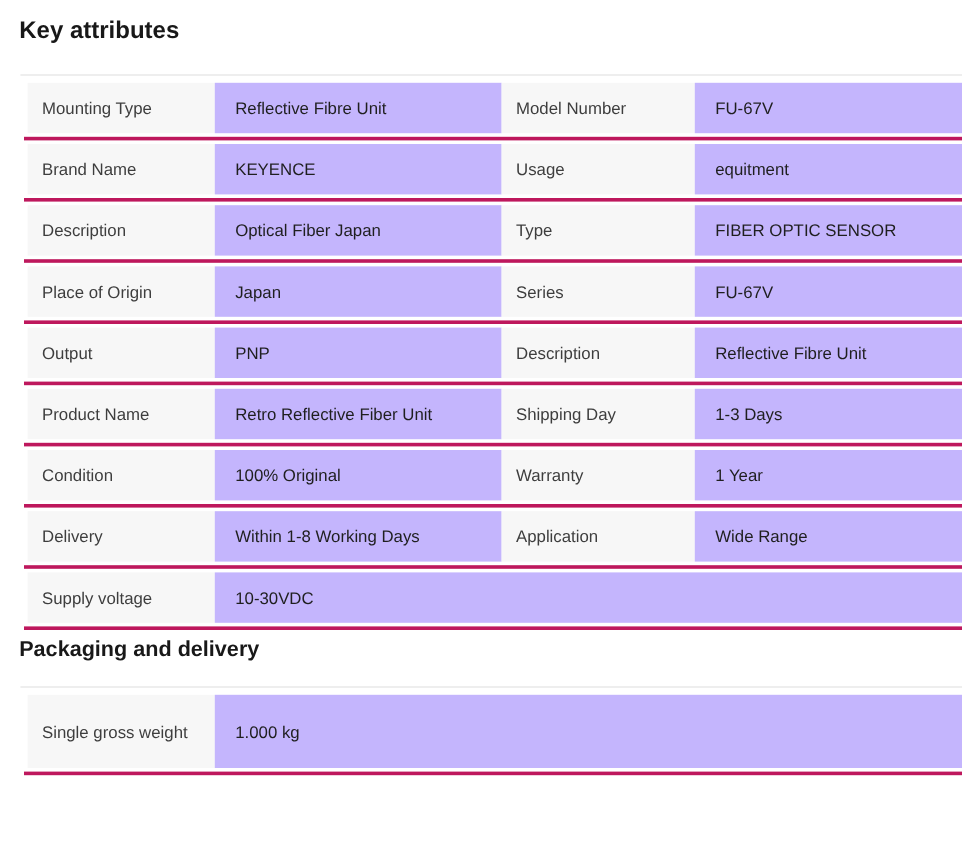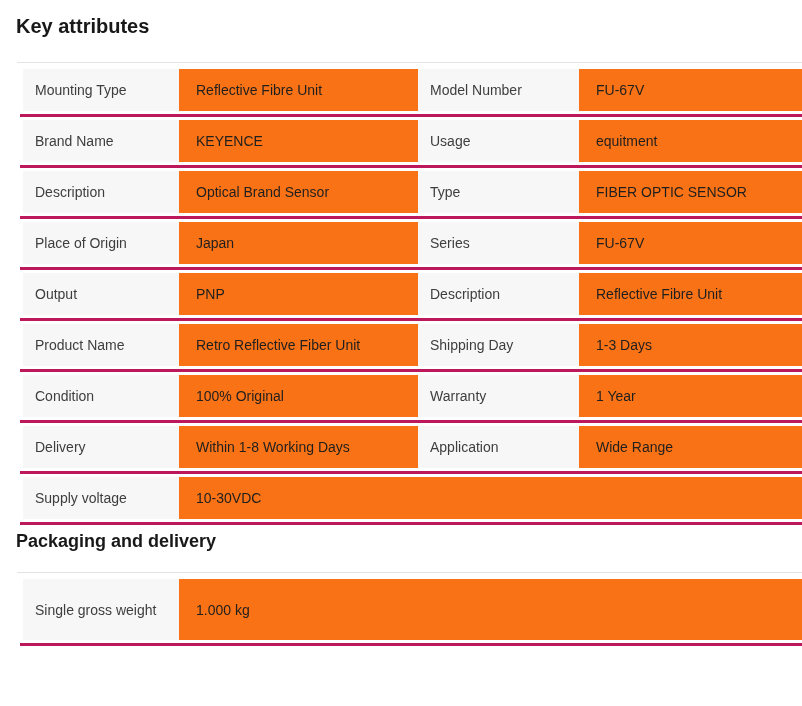--- a/index.html
+++ b/index.html
@@ -49,21 +49,21 @@
     font-size: 14px;
     line-height: 20px;
   }
   .cell.label {
     background: #f7f7f7;
     color: #3e3e3e;
     font-weight: 400;
     padding: 10px 14px 10px 12px;
   }
   .cell.value {
-    background: #f97316;
+    background: #c4b5fd;
     color: #1f1f1f;
     font-weight: 500;
     padding: 10px 12px 10px 17px;
   }
   .cell.value.span-rest { grid-column: 2 / 5; }
 </style>
 </head>
 <body>
 
 <div class="page">
@@ -78,21 +78,21 @@
         <div class="cell value">FU-67V</div>
       </div>
       <div class="row">
         <div class="cell label">Brand Name</div>
         <div class="cell value">KEYENCE</div>
         <div class="cell label">Usage</div>
         <div class="cell value">equitment</div>
       </div>
       <div class="row">
         <div class="cell label">Description</div>
-        <div class="cell value">Optical Brand Sensor</div>
+        <div class="cell value">Optical Fiber Japan</div>
         <div class="cell label">Type</div>
         <div class="cell value">FIBER OPTIC SENSOR</div>
       </div>
       <div class="row">
         <div class="cell label">Place of Origin</div>
         <div class="cell value">Japan</div>
         <div class="cell label">Series</div>
         <div class="cell value">FU-67V</div>
       </div>
       <div class="row">

